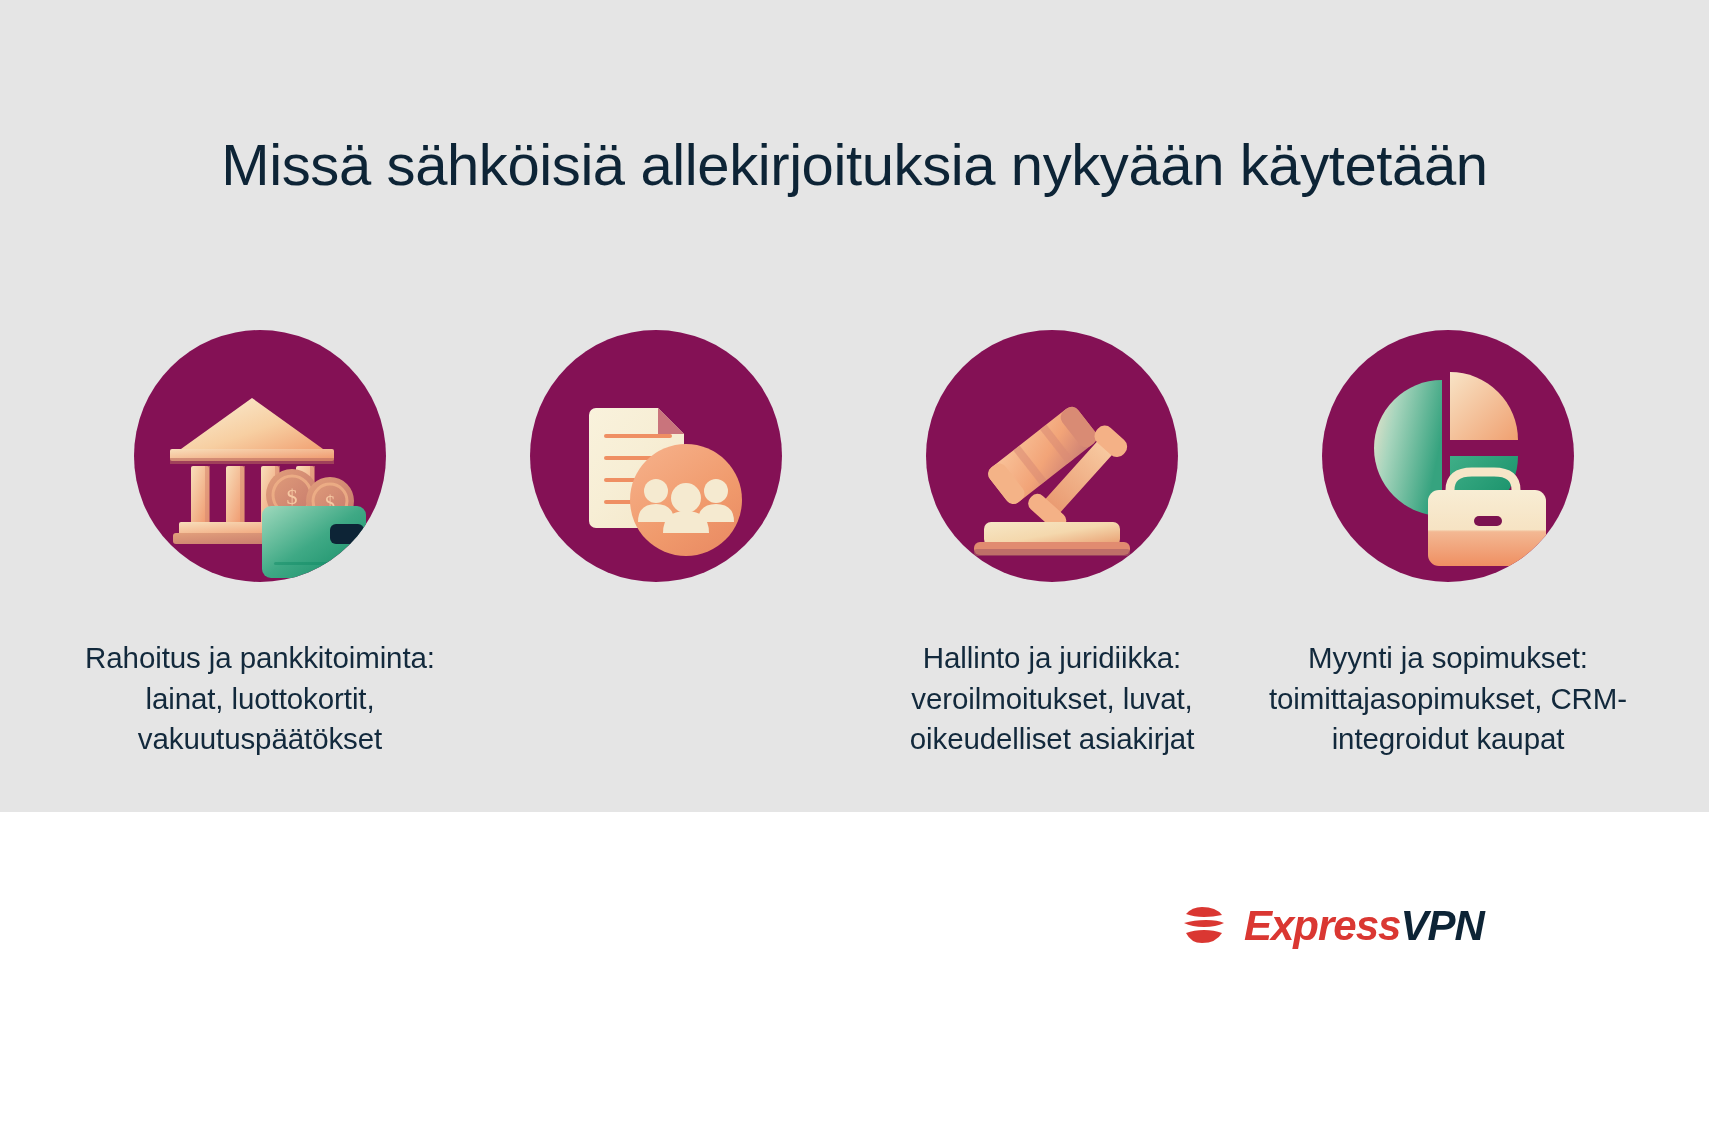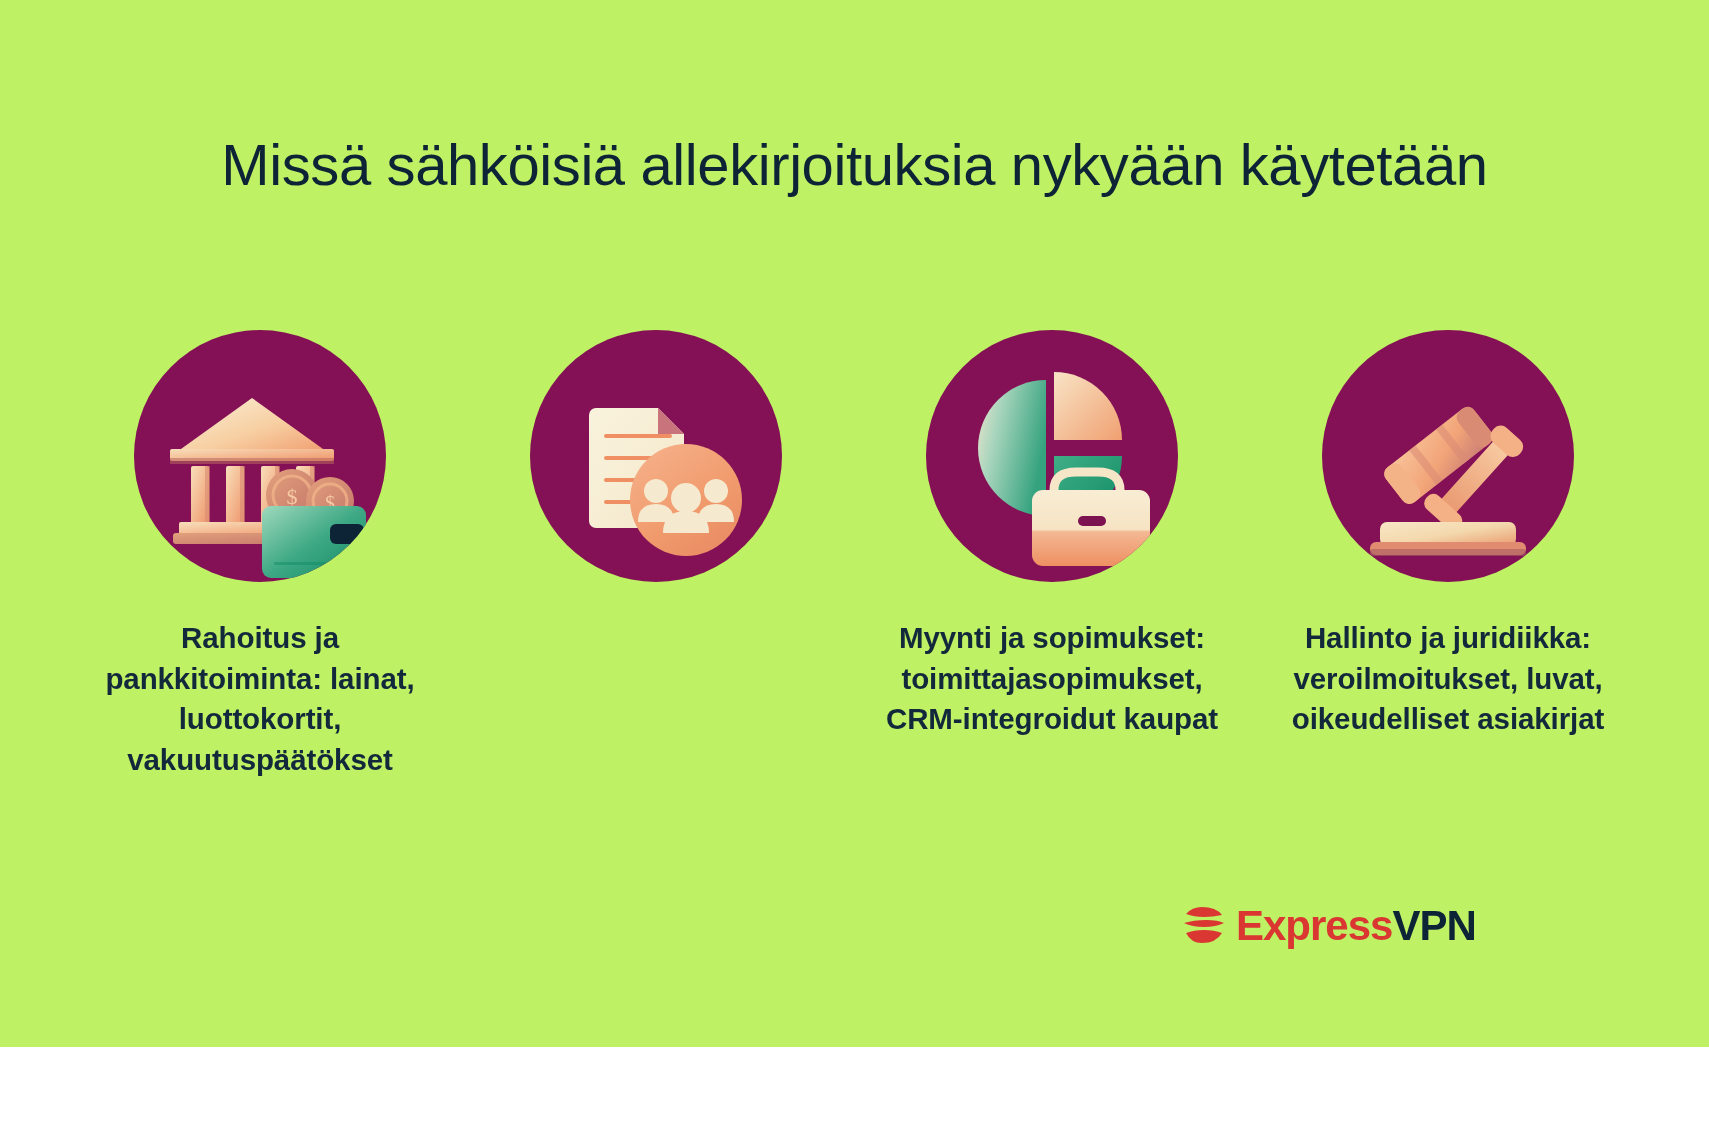--- a/index.html
+++ b/index.html
@@ -4,21 +4,21 @@
 <style>
   * { margin:0; padding:0; box-sizing:border-box; }
   html,body { background:#ffffff; }
   body {
     width:1709px; height:1121px;
     font-family:"Liberation Sans", sans-serif;
     color:#0d2436;
     position:relative;
     overflow:hidden;
   }
-  .page { position:relative; width:1709px; height:1047px; background:#bef264; }
+  .page { position:relative; width:1709px; height:812px; background:#e5e5e5; }
 
   .title {
     position:absolute;
     left:0; right:0;
     top:133px;
     text-align:center;
     font-size:58px;
     line-height:1.1;
     font-weight:400;
     letter-spacing:-0.4px;
@@ -45,38 +45,39 @@
     height:252px;
     border-radius:50%;
     background:#841155;
     position:relative;
     overflow:hidden;
     flex:none;
   }
   .circle svg { display:block; width:252px; height:252px; }
 
   .caption {
-    margin-top:36px;
+    margin-top:56px;
     width:370px;
     text-align:center;
     font-size:29.5px;
     line-height:1.38;
     color:#12293c;
-    font-weight:700;
+    font-weight:400;
     letter-spacing:-0.1px;
   }
 
   
   .logo {
     position:absolute;
     left:1178px;
     top:900px;
     display:flex;
     align-items:center;
-    gap:6px;
+    gap:14px;
+    font-style:italic;
   }
   .logo-mark { width:52px; height:52px; flex:none; }
   .logo-text {
     font-size:42px;
     font-weight:bold;
     letter-spacing:-1px;
     line-height:1;
     white-space:nowrap;
   }
   .logo-text .exp { color:#da3732; }
@@ -185,57 +186,20 @@
             <path d="M133 203 q0 -22 23 -22 q23 0 23 22 z"></path>
           </g>
         </svg>
       </div>
     </div>
 
     <div class="card">
       <div class="circle">
         <svg viewBox="0 0 252 252">
           <defs>
-            <linearGradient id="g4green" x1="0" y1="0" x2="1" y2="0.4">
-              <stop offset="0" stop-color="#f2e5cd"></stop>
-                <stop offset="0.35" stop-color="#a8d5bd"></stop>
-                <stop offset="1" stop-color="#36a37f"></stop>
-            </linearGradient>
-            <linearGradient id="g4peach" x1="0" y1="0" x2="1" y2="1">
-              <stop offset="0" stop-color="#f8e4c6"></stop>
-                <stop offset="1" stop-color="#f0a070"></stop>
-            </linearGradient>
-            <linearGradient id="g4dgreen" x1="0" y1="0" x2="1" y2="1">
-              <stop offset="0" stop-color="#3fae87"></stop>
-                <stop offset="1" stop-color="#0f8a63"></stop>
-            </linearGradient>
-            <linearGradient id="g4case" x1="0" y1="0" x2="0" y2="1">
-              <stop offset="0" stop-color="#f8edd4"></stop>
-                <stop offset="0.52" stop-color="#f6e3c3"></stop>
-                <stop offset="0.55" stop-color="#f3b893"></stop>
-                <stop offset="1" stop-color="#ef8f62"></stop>
-            </linearGradient>
-          </defs>
-
-          <path d="M120 50 A68 68 0 1 0 120 186 Z" fill="url(#g4green)"></path>
-          <path d="M120 118 L120 50 A68 68 0 0 1 188 118 Z" fill="url(#g4peach)" transform="translate(8,-8)"></path>
-          <path d="M120 118 L188 118 A68 68 0 0 1 120 186 Z" fill="url(#g4dgreen)" transform="translate(8,8)"></path>
-
-          <path d="M128 160 q0 -18 22 -18 h22 q22 0 22 18 v8" fill="none" stroke="#f6e6c8" stroke-width="9" stroke-linecap="round"></path>
-          <rect x="106" y="160" width="118" height="76" rx="11" fill="url(#g4case)"></rect>
-          <rect x="152" y="186" width="28" height="10" rx="5" fill="#7c1250"></rect>
-        </svg>
-      </div>
-      <p class="caption">Myynti ja sopimukset: toimittajasopimukset, CRM-integroidut kaupat</p>
-    </div>
-
-    <div class="card">
-      <div class="circle">
-        <svg viewBox="0 0 252 252">
-          <defs>
             <linearGradient id="g3a" x1="0" y1="0" x2="1" y2="1">
               <stop offset="0" stop-color="#f9c59c"></stop>
                 <stop offset="0.55" stop-color="#f2a478"></stop>
                 <stop offset="1" stop-color="#c77a74"></stop>
             </linearGradient>
             <linearGradient id="g3b" x1="0" y1="0" x2="0" y2="1">
               <stop offset="0" stop-color="#f9cfa6"></stop>
                 <stop offset="1" stop-color="#e79269"></stop>
             </linearGradient>
             <linearGradient id="g3base" x1="0" y1="0" x2="1" y2="1">
@@ -258,20 +222,57 @@
             <rect x="132" y="88" width="36" height="20" rx="9" fill="#f4b186"></rect>
             <rect x="128" y="184" width="44" height="18" rx="8" fill="#f4b186"></rect>
           </g>
 
           <rect x="58" y="192" width="136" height="24" rx="7" fill="url(#g3base)"></rect>
           <rect x="48" y="212" width="156" height="13" rx="6" fill="#e18b70"></rect>
           <rect x="48" y="219" width="156" height="7" rx="3" fill="#a95d63" opacity="0.6"></rect>
         </svg>
       </div>
       <p class="caption">Hallinto ja juridiikka: veroilmoitukset, luvat, oikeudelliset asiakirjat</p>
+    </div>
+
+    <div class="card">
+      <div class="circle">
+        <svg viewBox="0 0 252 252">
+          <defs>
+            <linearGradient id="g4green" x1="0" y1="0" x2="1" y2="0.4">
+              <stop offset="0" stop-color="#f2e5cd"></stop>
+                <stop offset="0.35" stop-color="#a8d5bd"></stop>
+                <stop offset="1" stop-color="#36a37f"></stop>
+            </linearGradient>
+            <linearGradient id="g4peach" x1="0" y1="0" x2="1" y2="1">
+              <stop offset="0" stop-color="#f8e4c6"></stop>
+                <stop offset="1" stop-color="#f0a070"></stop>
+            </linearGradient>
+            <linearGradient id="g4dgreen" x1="0" y1="0" x2="1" y2="1">
+              <stop offset="0" stop-color="#3fae87"></stop>
+                <stop offset="1" stop-color="#0f8a63"></stop>
+            </linearGradient>
+            <linearGradient id="g4case" x1="0" y1="0" x2="0" y2="1">
+              <stop offset="0" stop-color="#f8edd4"></stop>
+                <stop offset="0.52" stop-color="#f6e3c3"></stop>
+                <stop offset="0.55" stop-color="#f3b893"></stop>
+                <stop offset="1" stop-color="#ef8f62"></stop>
+            </linearGradient>
+          </defs>
+
+          <path d="M120 50 A68 68 0 1 0 120 186 Z" fill="url(#g4green)"></path>
+          <path d="M120 118 L120 50 A68 68 0 0 1 188 118 Z" fill="url(#g4peach)" transform="translate(8,-8)"></path>
+          <path d="M120 118 L188 118 A68 68 0 0 1 120 186 Z" fill="url(#g4dgreen)" transform="translate(8,8)"></path>
+
+          <path d="M128 160 q0 -18 22 -18 h22 q22 0 22 18 v8" fill="none" stroke="#f6e6c8" stroke-width="9" stroke-linecap="round"></path>
+          <rect x="106" y="160" width="118" height="76" rx="11" fill="url(#g4case)"></rect>
+          <rect x="152" y="186" width="28" height="10" rx="5" fill="#7c1250"></rect>
+        </svg>
+      </div>
+      <p class="caption">Myynti ja sopimukset: toimittajasopimukset, CRM-integroidut kaupat</p>
     </div>
 
   </div>
 
   <div class="logo">
     <svg class="logo-mark" viewBox="0 0 52 52">
       <path d="M8 14 q6 -7 16 -7 q14 0 20 8 q-9 2 -18 2 q-10 0 -18 -3 z" fill="#da3732"></path>
       <path d="M6 23 q10 -3 22 -3 q12 0 18 3 q-8 4 -20 4 q-12 0 -20 -4 z" fill="#da3732"></path>
       <path d="M8 33 q8 -3 18 -3 q10 0 18 3 q-6 10 -20 10 q-11 0 -16 -10 z" fill="#da3732"></path>
     </svg>

